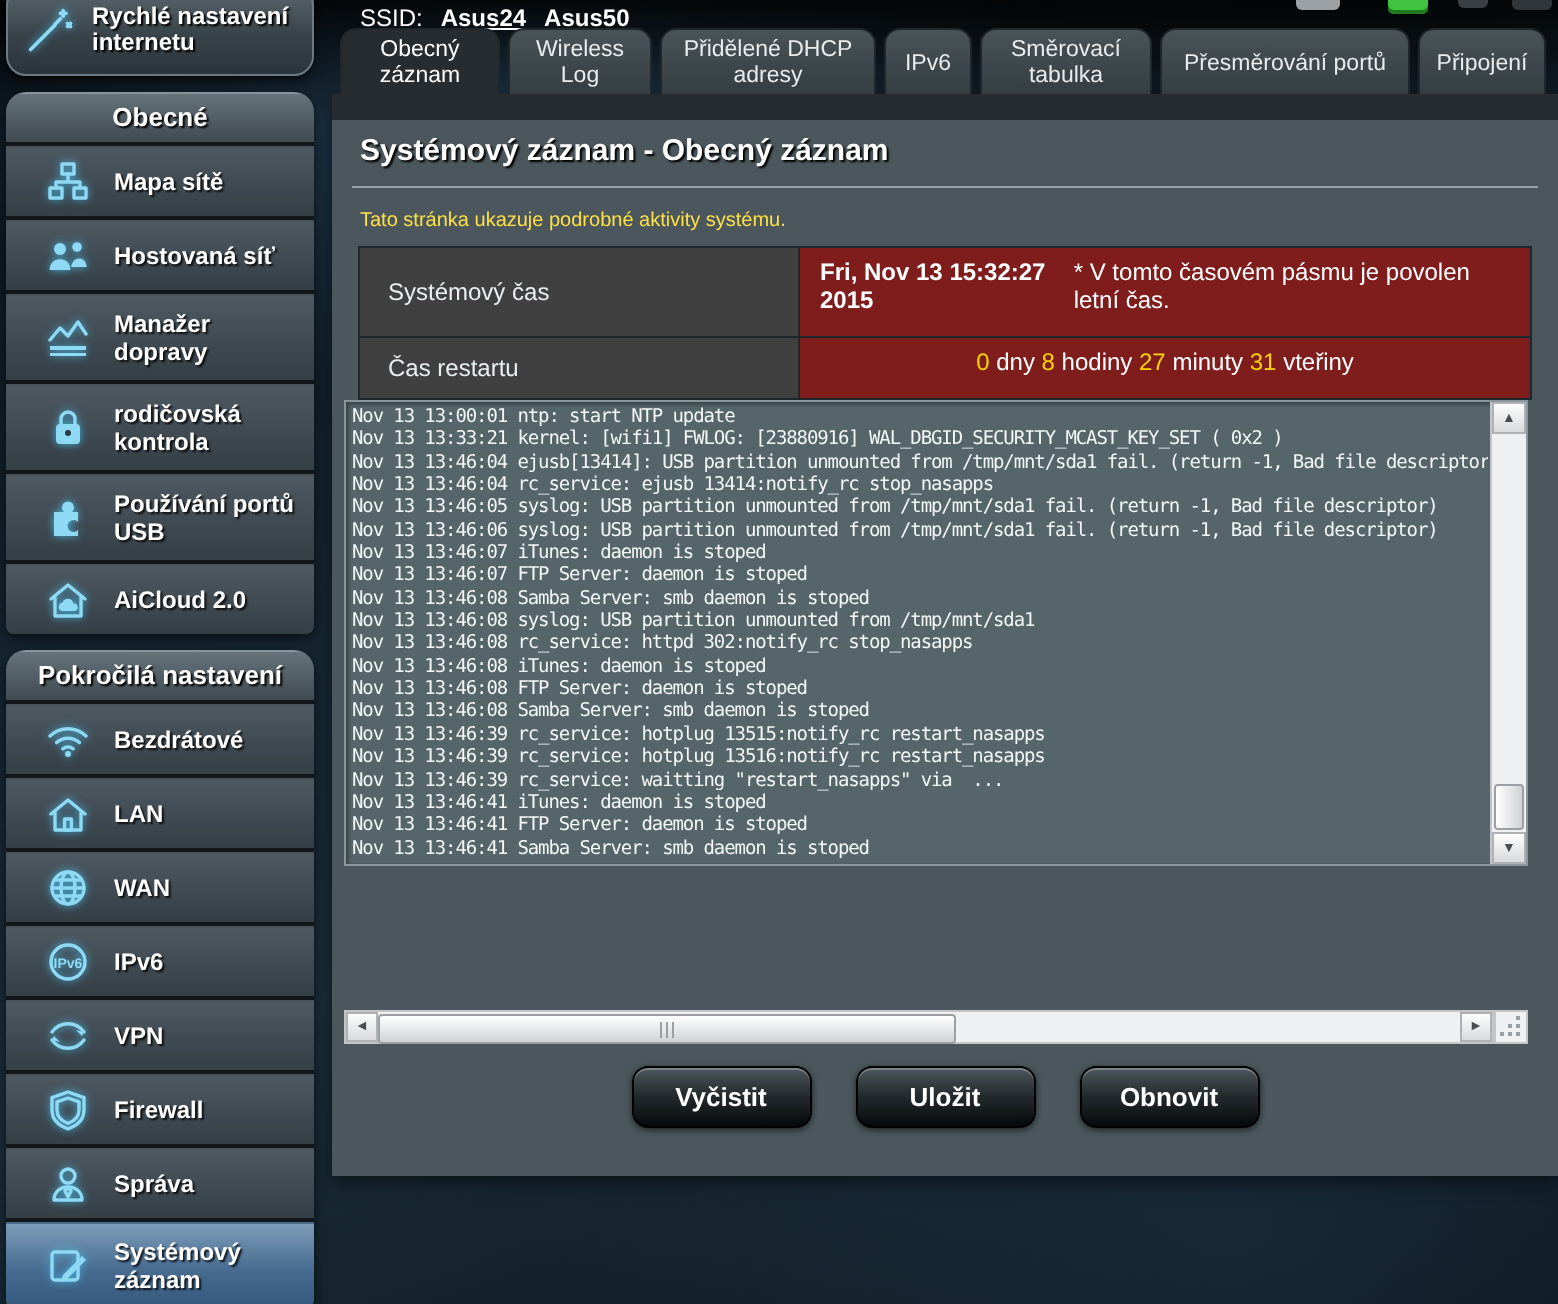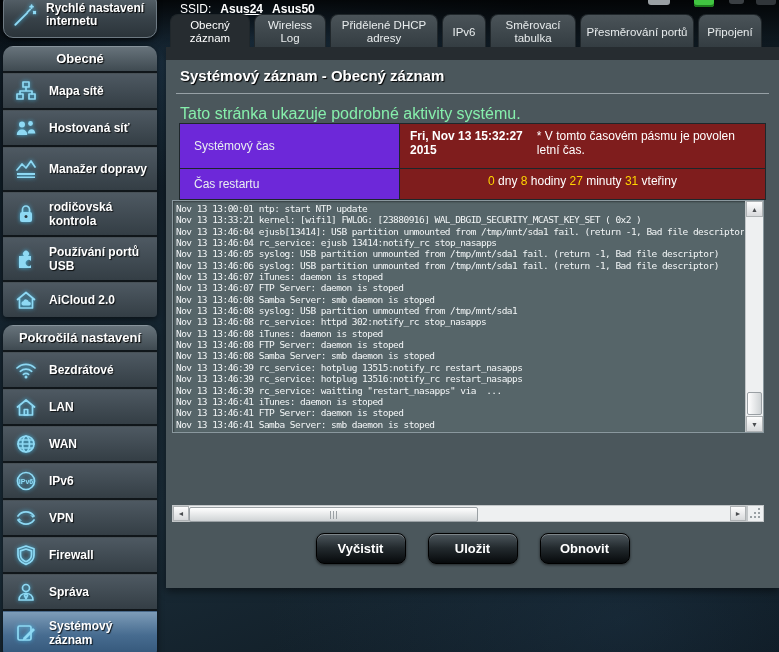--- a/index.html
+++ b/index.html
@@ -17,21 +17,21 @@
   .quick-setup{margin-top:-8px;height:44px;border-radius:10px;border:1px solid #6e7a83;
         background:linear-gradient(#5c6870,#39434a 55%,#2b343a);
         box-shadow:0 2px 5px rgba(0,0,0,.7), inset 0 1px 0 rgba(255,255,255,.2);
         display:flex;align-items:center;gap:8px;padding:0 6px;cursor:pointer;}
   .qs-label{color:#fff;font-weight:bold;font-size:12px;line-height:13px;text-shadow:1px 1px 1px #000;}
   .ssection{margin-top:8px;border-radius:10px 10px 4px 4px;overflow:hidden;
         box-shadow:0 2px 6px rgba(0,0,0,.6);}
   .shead{height:24px;line-height:24px;text-align:center;color:#fff;font-weight:bold;font-size:13px;
         text-shadow:1px 1px 1px #000;border-top:1px solid #87939b;
         background:linear-gradient(#67737b,#3f4a51);border-bottom:2px solid #10161a;}
-  .srow{display:flex;align-items:center;gap:9px;padding:0 4px 0 9px;height:34px;
+  .srow{display:flex;align-items:center;gap:9px;padding:0 4px 0 17px;height:34px;
         background:linear-gradient(#4e5962,#343e45);border-top:1px solid rgba(255,255,255,.10);
         border-bottom:2px solid #10161a;cursor:pointer;}
   .srow.two{height:42px;}
   .srow.active{background:linear-gradient(#7d9cb8,#476c90 55%,#35587b);}
   .srow:last-child{border-bottom:none;}
   .slabel{color:#fff;font-weight:bold;font-size:12px;line-height:14px;text-shadow:1px 1px 1px rgba(0,0,0,.8);}
   .sicon{flex:0 0 28px;height:28px;display:flex;align-items:center;justify-content:center;
         color:var(--accent-icon,#8ed9f4);filter:drop-shadow(0 0 2px rgba(70,190,235,.9));}
   .sicon svg{stroke:currentColor;fill:none;stroke-width:1.7;stroke-linecap:round;stroke-linejoin:round;}
   .sicon .f{fill:currentColor;stroke:none;}
@@ -46,26 +46,26 @@
        display:flex;align-items:center;justify-content:center;text-align:center;cursor:pointer;
        padding:2px 4px 0 4px;box-sizing:border-box;}
   .tab.active{background:#262c30;color:#fff;}
 
   
   .panel{position:absolute;left:166px;top:47px;width:613px;height:541px;z-index:1;
          background:var(--panel-bg,#4b575c);box-shadow:0 3px 8px rgba(0,0,0,.5);}
   .tab-strip{position:absolute;left:0;top:0;width:100%;height:13px;background:#262c30;}
   .page-title{position:absolute;left:14px;top:20px;color:#fff;font-weight:bold;font-size:15px;text-shadow:1px 1px 1px #000;}
   .title-divider{position:absolute;left:10px;right:10px;top:46px;height:1px;background:#97a1a6;}
-  .page-desc{position:absolute;left:14px;top:58px;color:#86efac;font-size:16px;}
+  .page-desc{position:absolute;left:14px;top:58px;color:#fde047;font-size:10px;}
 
   .info-table{position:absolute;left:13px;top:76px;width:585px;border:1px solid #1e272b;}
   .irow{display:flex;border-bottom:1px solid #1e272b;}
   .irow:last-child{border-bottom:none;justify-content:center;}
-  .ilabel{width:220px;flex:0 0 220px;background:#6d28d9;color:#e9eff1;font-size:12px;
+  .ilabel{width:220px;flex:0 0 220px;background:#404040;color:#e9eff1;font-size:12px;
           display:flex;align-items:center;padding-left:14px;box-sizing:border-box;border-right:1px solid #1e272b;}
   .ivalue{flex:1;background:#7f1d1d;color:#fff;font-size:12px;padding:5px 10px;
           display:flex;flex-direction:row;justify-content:center;gap:2px;}
   .irow.r1{height:44px;}
   .irow.r2{height:30px;}
   .ivalue .b{font-weight:bold;}
   .num{color:var(--uptime-number,#ffd500);}
   .unit{color:#fff;}
 
   
@@ -126,21 +126,21 @@
       </div>
     <div class="tab" style="width:108px;">
         <span>Přidělené DHCP adresy</span>
       </div>
     <div class="tab" style="width:44px;">
         <span>IPv6</span>
       </div>
     <div class="tab" style="width:86px;">
         <span>Směrovací tabulka</span>
       </div>
-    <div class="tab" style="width:114px;">
+    <div class="tab" style="width:125px;">
         <span>Přesměrování portů</span>
       </div>
     <div class="tab" style="width:64px;">
         <span>Připojení</span>
       </div>
   </div>
 
   <div class="sidebar">
     <div class="quick-setup">
       <span class="sicon">

